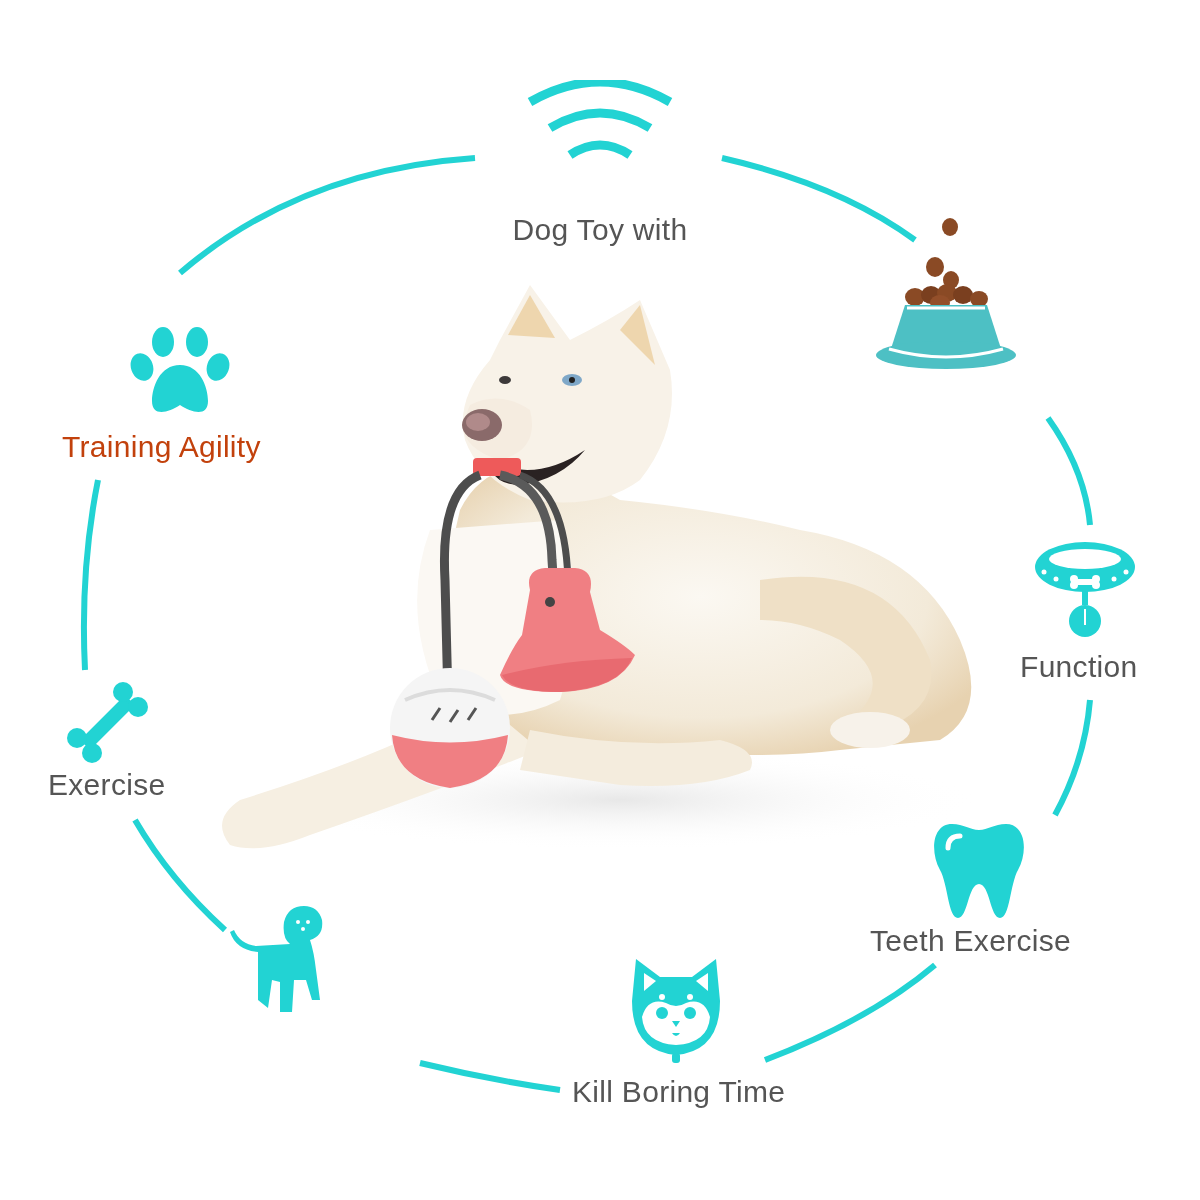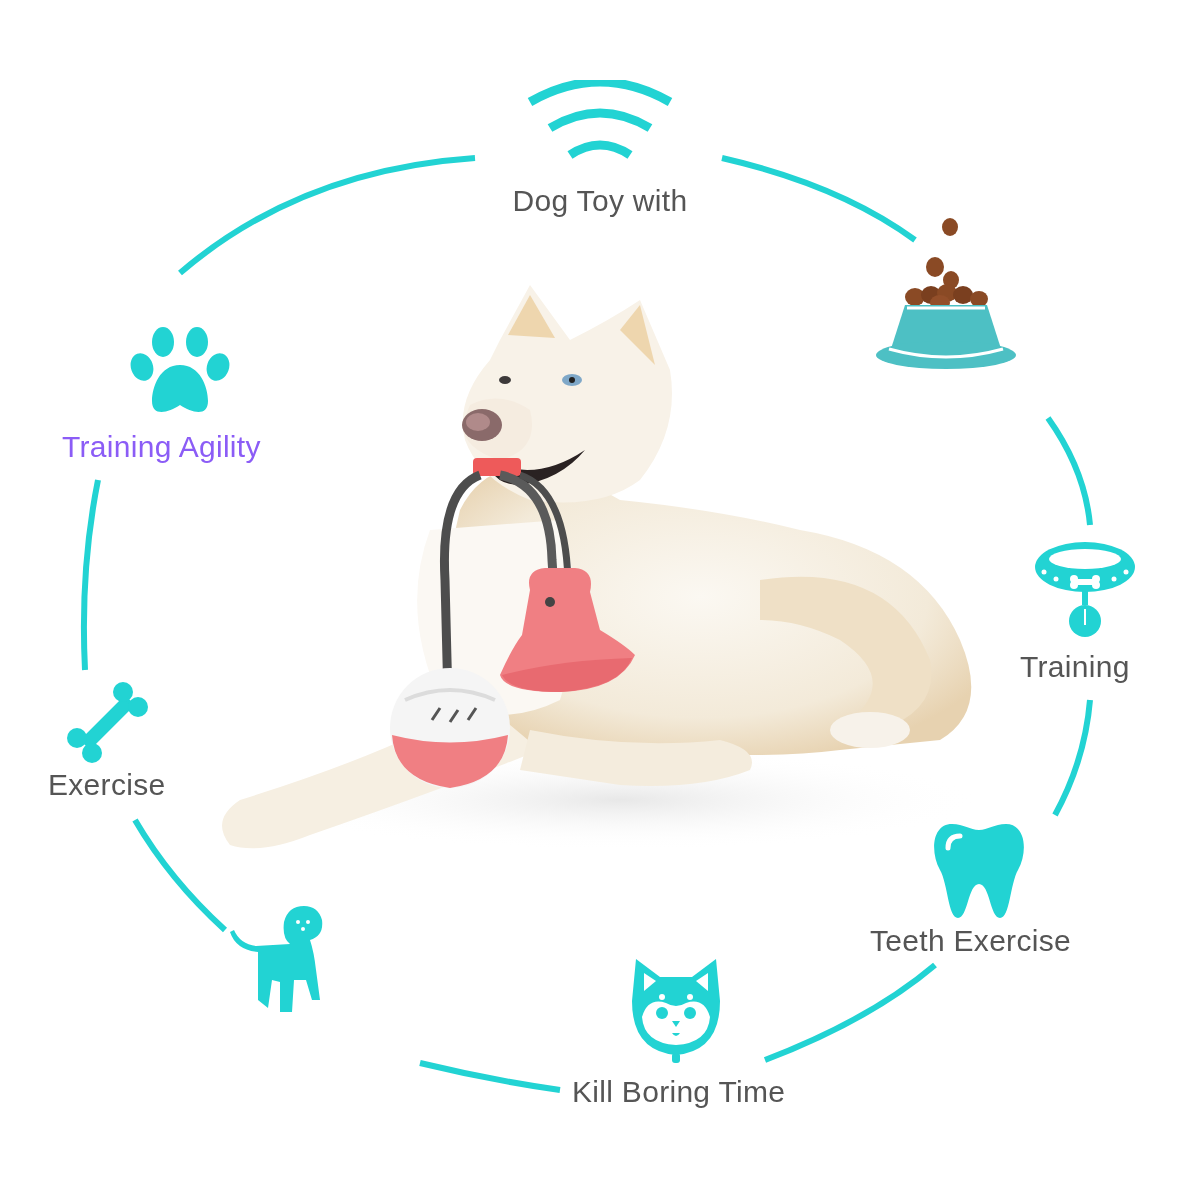--- a/index.html
+++ b/index.html
@@ -1,20 +1,20 @@
 <!DOCTYPE html>
 <html><head>
   <meta charset="utf-8">
   <style>
     html, body { margin: 0; padding: 0; background: #ffffff; }
     body { width: 1200px; height: 1200px; position: relative; overflow: hidden; font-family: "Liberation Sans", sans-serif; }
     .canvas { position: absolute; left: 0; top: 0; width: 1200px; height: 1200px; }
     .label { position: absolute; color: #555555; font-size: 30px; line-height: 38px; white-space: nowrap; letter-spacing: 0.3px; }
-    .label.dark { color: #8b5cf6; text-align: right; }
-    .label.center { text-align: center; }
+    .label.dark { color: #c2410c; text-align: right; }
+    .label.center { text-align: center; margin-top: 29px; }
     .feature { position: absolute; }
   </style>
 </head>
 <body>
 
 <div class="canvas">
 
   <svg width="1200" height="1200" style="position:absolute;left:0;top:0">
     <g fill="none" stroke="#22d3d3" stroke-width="6" stroke-linecap="butt">
 
@@ -72,21 +72,21 @@
     <circle cx="96" cy="35" r="2.5" fill="#fff"></circle>
     <rect x="44" y="42" width="22" height="6" rx="3" fill="#fff"></rect>
     <circle cx="44" cy="42" r="4" fill="#fff"></circle>
       <circle cx="44" cy="48" r="4" fill="#fff"></circle>
     <circle cx="66" cy="42" r="4" fill="#fff"></circle>
       <circle cx="66" cy="48" r="4" fill="#fff"></circle>
     <rect x="52" y="52" width="6" height="16" fill="#22d3d3"></rect>
     <circle cx="55" cy="84" r="16" fill="#22d3d3"></circle>
     <rect x="54" y="72" width="2" height="16" fill="#fff"></rect>
   </svg>
-  <div class="label" style="left:1020px;top:648px">Training</div>
+  <div class="label" style="left:1020px;top:648px">Function</div>
 
   <svg class="feature" style="left:932px;top:822px" width="95" height="100" viewBox="0 0 95 100">
     <path d="M 20 2 C 0 2 -2 30 8 48 C 16 62 16 96 26 96 C 36 96 36 62 47 62 C 58 62 58 96 68 96 C 78 96 78 62 86 48 C 96 30 94 2 74 2 C 62 2 56 8 47 8 C 38 8 32 2 20 2 Z" fill="#22d3d3"></path>
     <path d="M 16 26 Q 16 14 28 14" stroke="#ffffff" stroke-width="5" fill="none" stroke-linecap="round"></path>
   </svg>
   <div class="label" style="left:870px;top:922px">Teeth Exercise</div>
 
   <svg class="feature" style="left:628px;top:955px" width="96" height="112" viewBox="0 0 96 112">
     <path d="M 8 4 L 32 22 L 64 22 L 88 4 L 92 46 Q 92 96 48 100 Q 4 96 4 46 Z" fill="#22d3d3"></path>
     <path d="M 16 18 L 28 26 L 16 36 Z" fill="#ffffff"></path>

